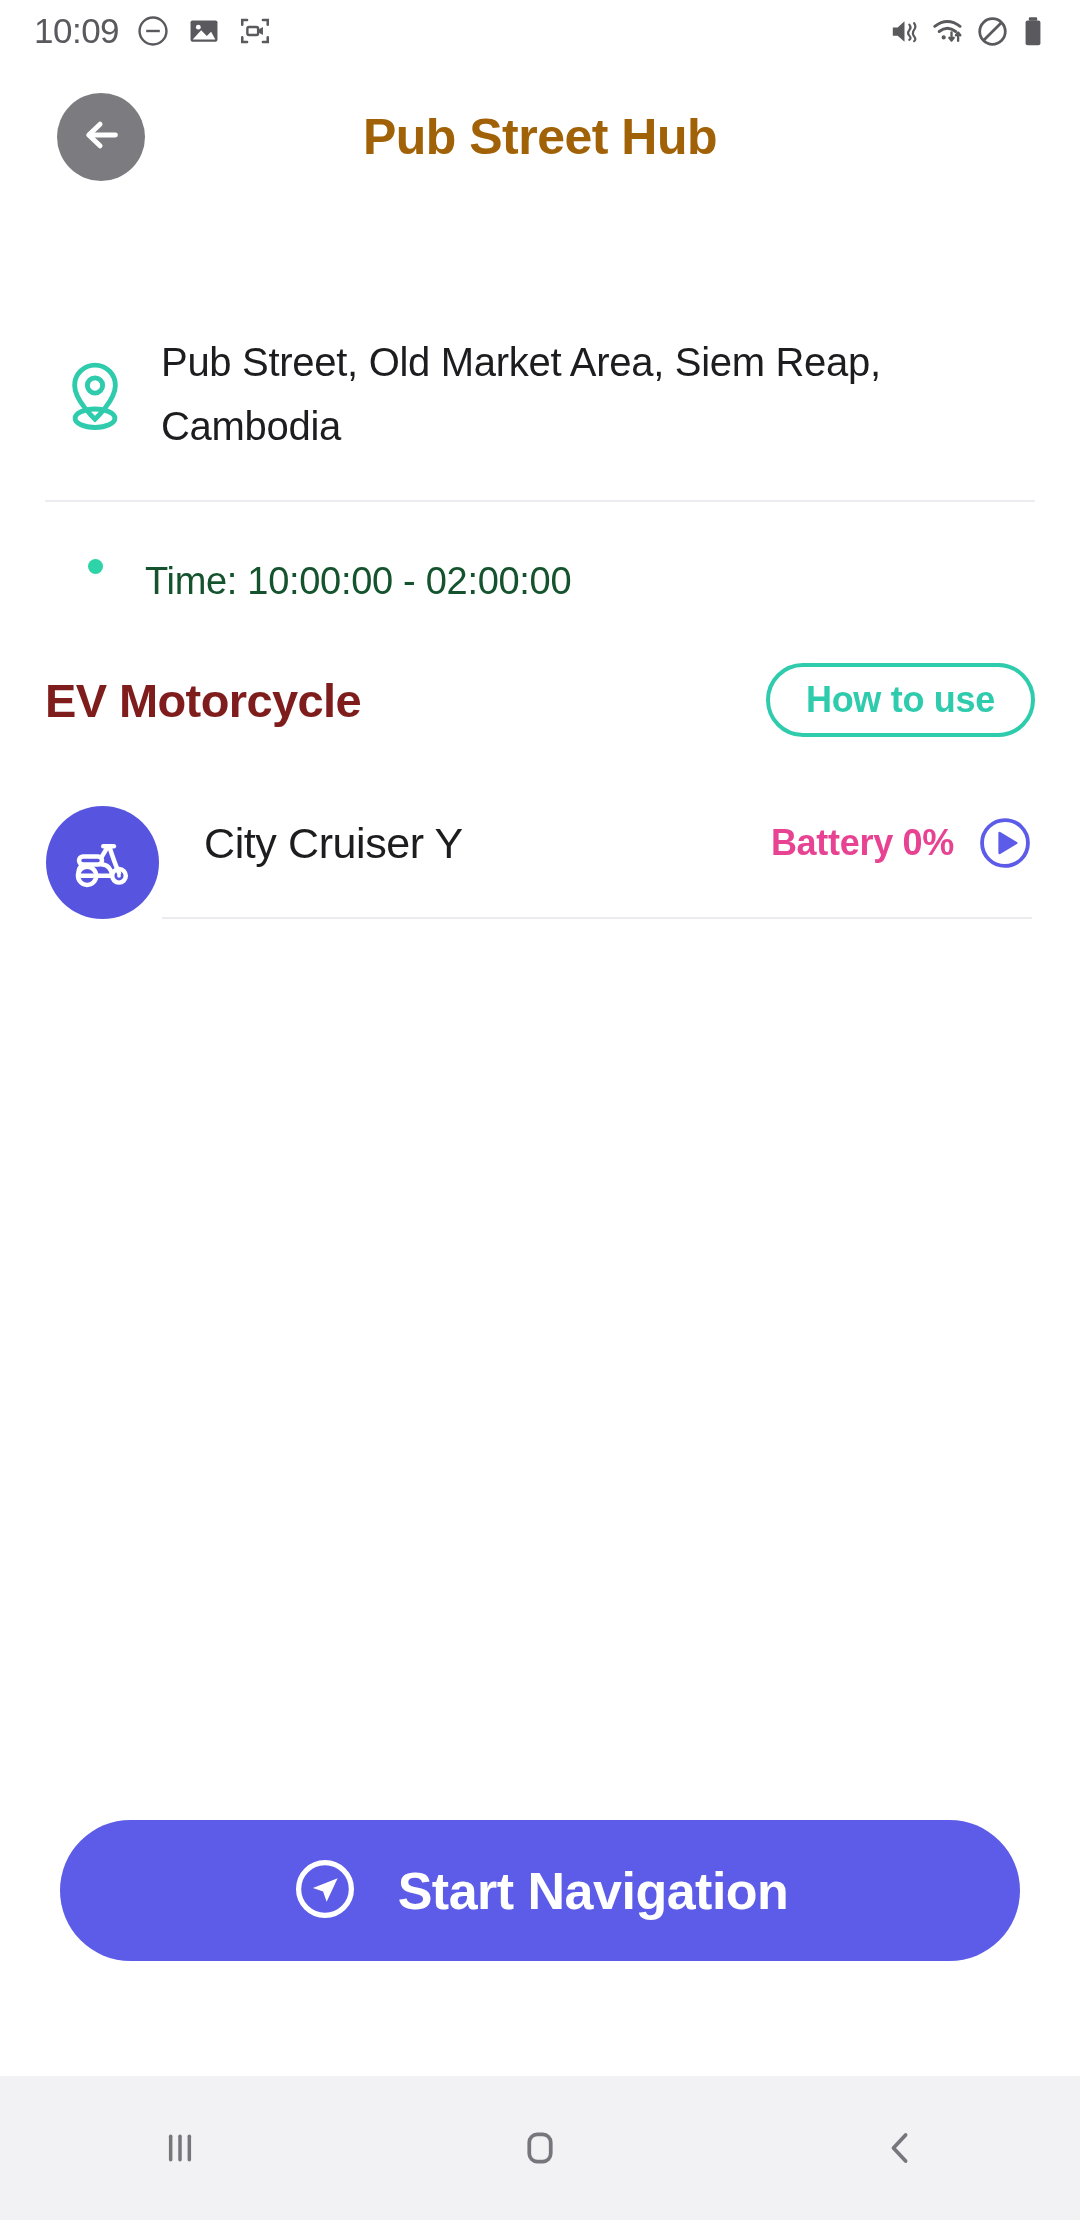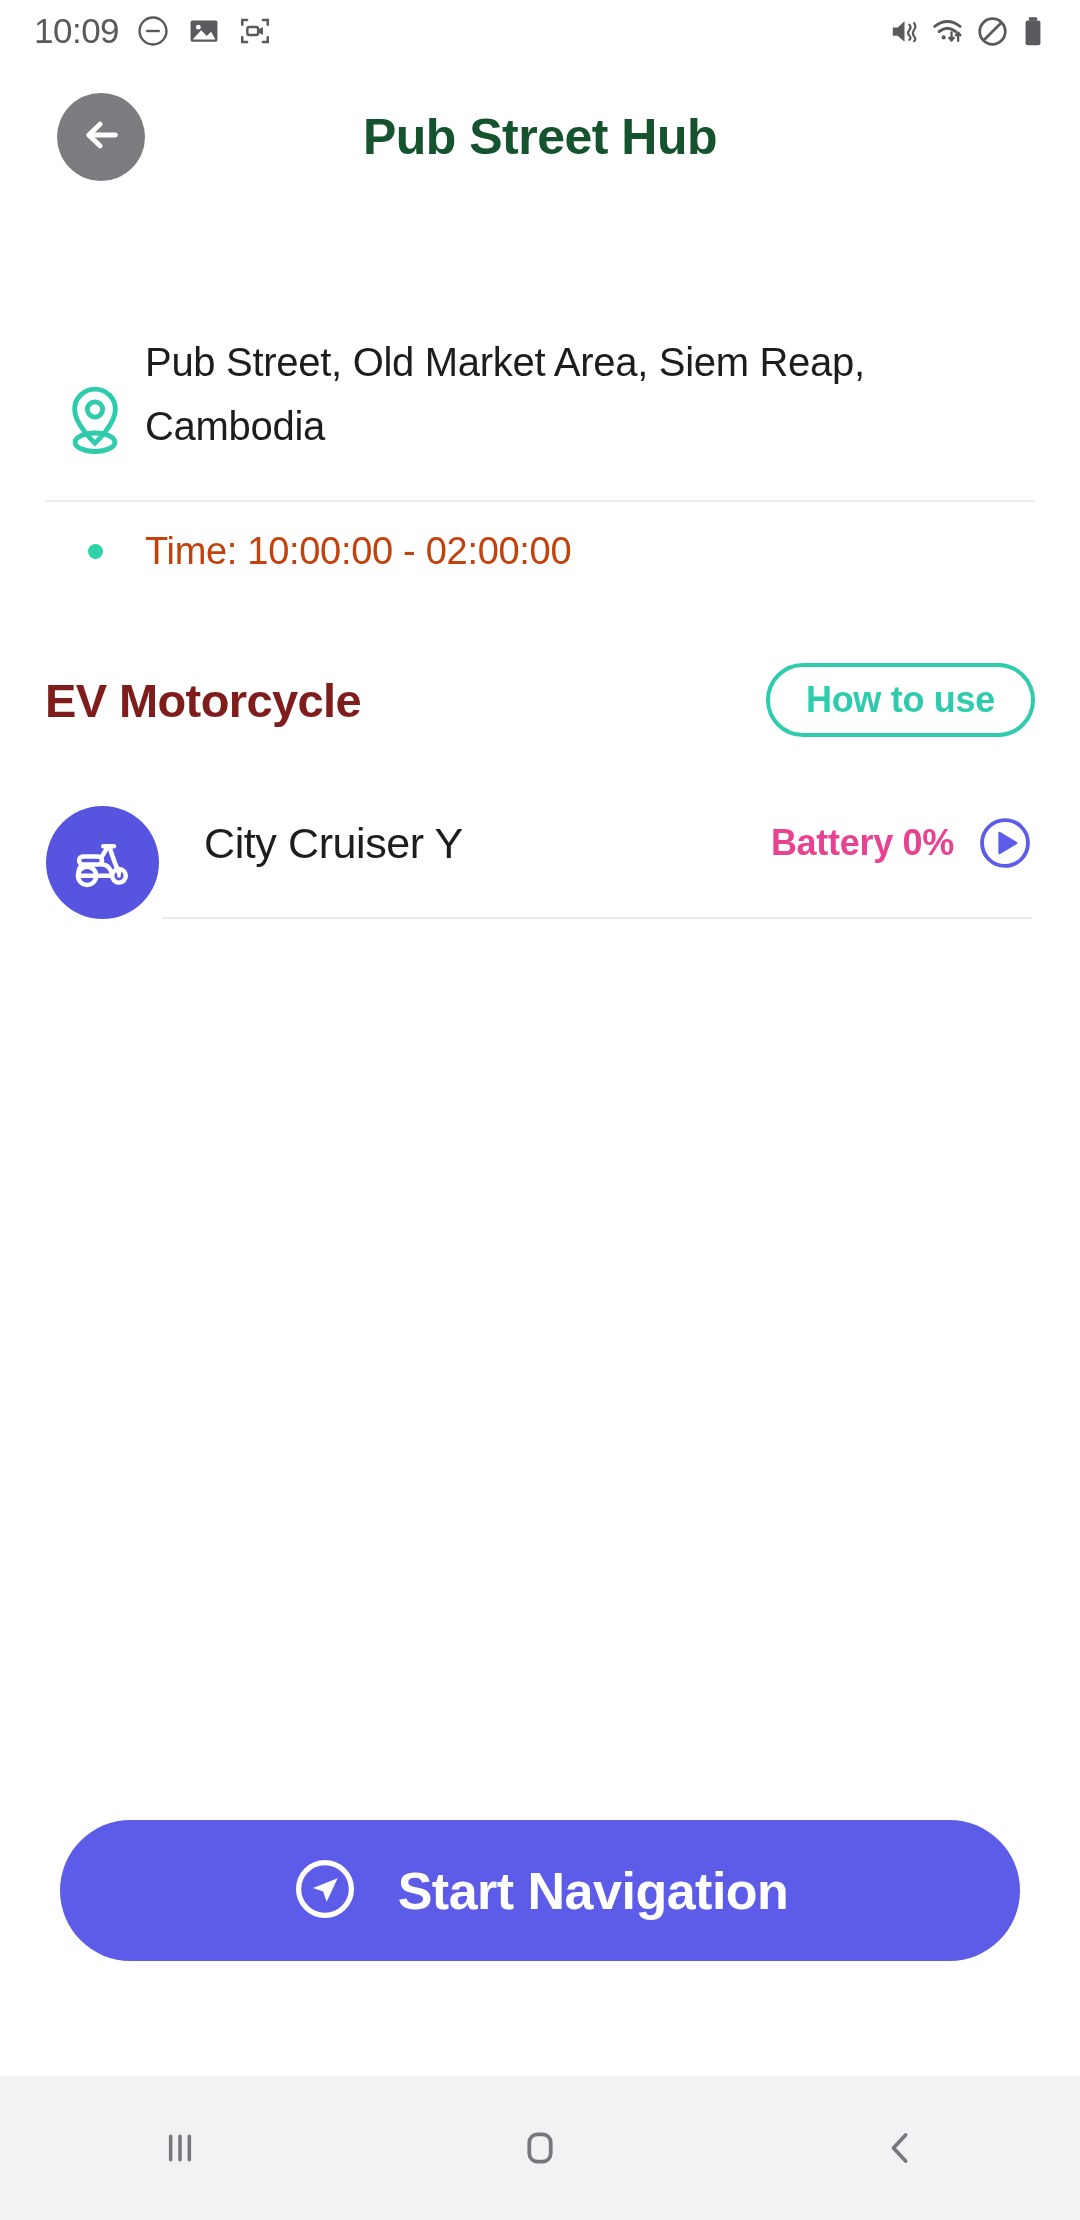--- a/index.html
+++ b/index.html
@@ -65,33 +65,33 @@
     display: flex;
     align-items: center;
     justify-content: center;
     cursor: pointer;
   }
   .page-title {
     width: 100%;
     text-align: center;
     font-size: 50px;
     font-weight: bold;
-    color: #14532d;
+    color: #a16207;
     letter-spacing: -0.5px;
   }
 
   
   .address-row {
     position: absolute;
     top: 330px;
     left: 45px;
     width: 990px;
     display: flex;
-    align-items: flex-end;
-    gap: 0px;
+    align-items: center;
+    gap: 16px;
   }
   .pin-wrap {
     width: 100px;
     flex: 0 0 100px;
     padding-top: 6px;
     display: flex;
     justify-content: center;
   }
   .address-text {
     font-size: 40px;
@@ -126,22 +126,23 @@
     align-items: center;
   }
   .time-bullet {
     width: 15px;
     height: 15px;
     border-radius: 50%;
     background: #2ed3a8;
   }
   .time-text {
     font-size: 38px;
-    color: #c2410c;
+    color: #14532d;
     letter-spacing: -0.3px;
+    margin-top: 30px;
   }
 
   
   .section-head {
     position: absolute;
     top: 655px;
     left: 45px;
     width: 990px;
     height: 90px;
     display: flex;

